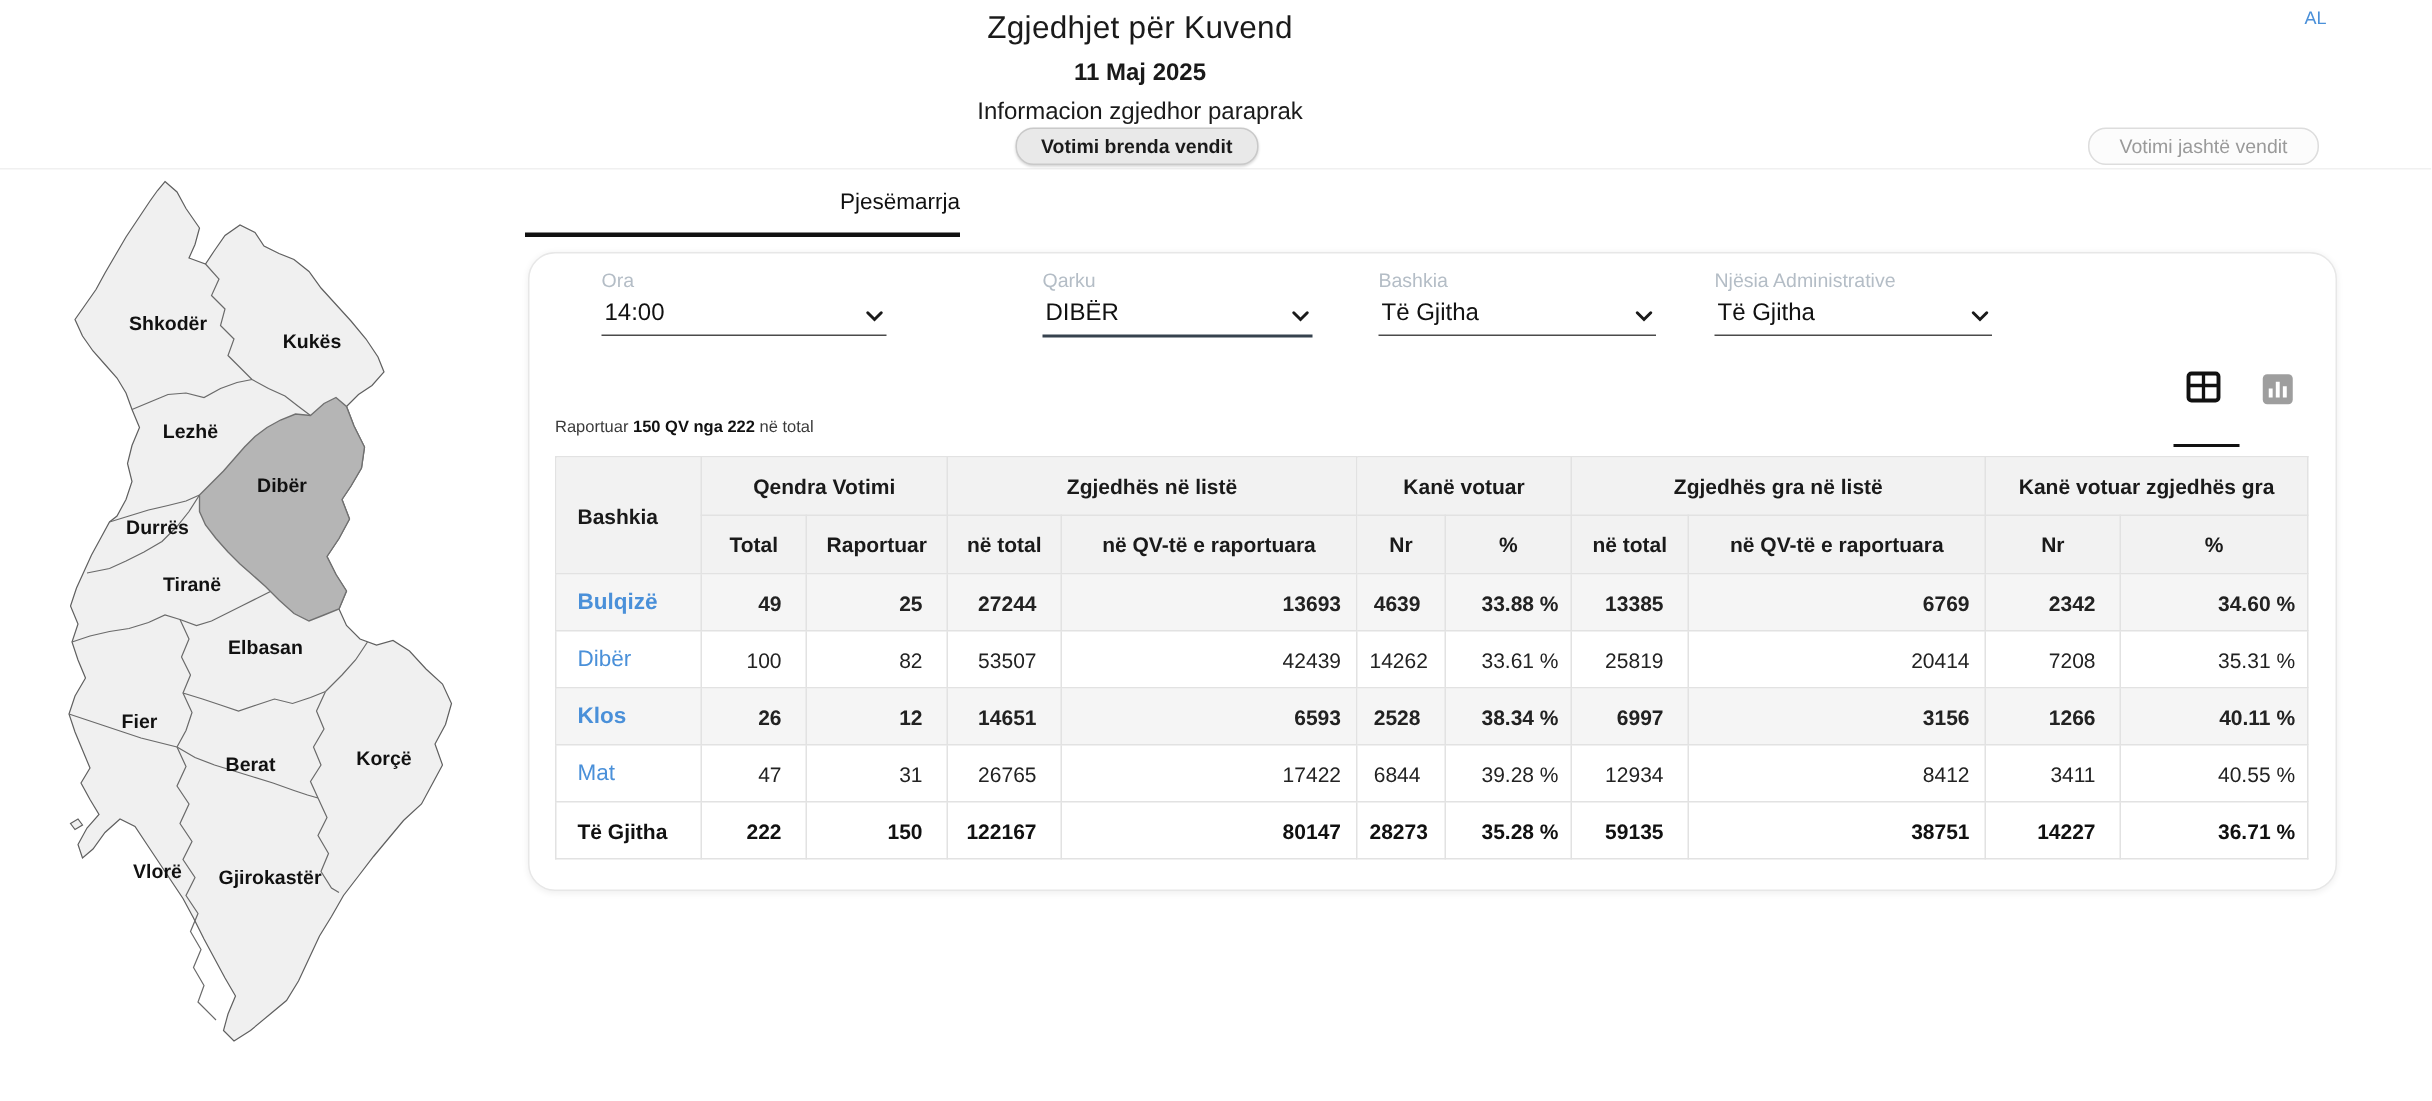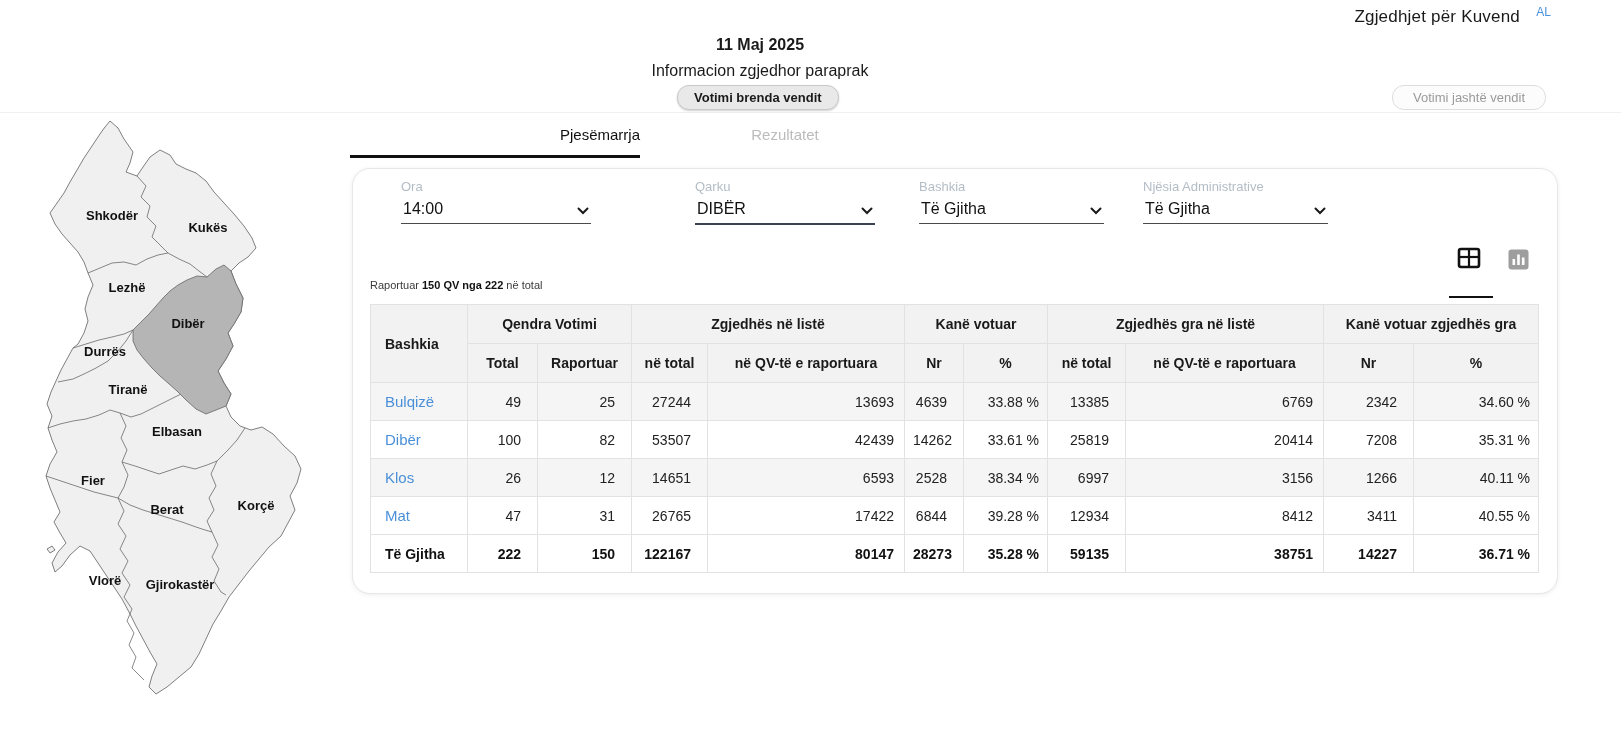--- a/index.html
+++ b/index.html
@@ -3,21 +3,21 @@
 <meta charset="utf-8">
 <style>
   html,body{margin:0;padding:0;background:#fff;}
   .page{position:relative;width:1621px;height:734px;background:#fff;overflow:hidden;
         font-family:"Liberation Sans",sans-serif;color:#1a1a1a;}
 
   
   .header{position:absolute;top:0;left:0;width:1621px;height:112px;background:#fff;
           border-bottom:1px solid #f0f0f0;}
   .header-center{position:absolute;left:0;top:0;width:1520px;text-align:center;}
-  .title{margin-top:7px;font-size:17px;letter-spacing:.2px;text-align:right;}
+  .title{margin-top:7px;font-size:21px;letter-spacing:.2px;}
   .date{margin-top:9px;font-size:16px;font-weight:bold;}
   .subtitle{margin-top:8px;font-size:16px;}
   .lang-link{position:absolute;top:5px;right:70px;color:#4a90d9;font-size:12px;cursor:pointer;}
   .pill{font-size:13px;border-radius:12px;cursor:pointer;white-space:nowrap;}
   .pill-inside{position:absolute;top:85px;left:677px;padding:4px 16px;background:#e9e9e9;
                border:1px solid #c9c9c9;font-weight:bold;color:#1a1a1a;
                box-shadow:0 1px 2px rgba(0,0,0,.18);}
   .pill-outside{position:absolute;top:85px;right:75px;padding:4px 20px;background:#fcfcfc;
                border:1px solid #ddd;color:#9a9a9a;}
 
@@ -62,21 +62,21 @@
   table.data{position:absolute;left:17px;top:135px;width:1168px;border-collapse:collapse;
              table-layout:fixed;font-size:14px;}
   table.data th,table.data td{border:1px solid #e2e2e2;padding:0 8px;overflow:hidden;white-space:nowrap;}
   table.data thead th{background:#f2f2f2;font-weight:bold;font-size:14px;height:38px;text-align:center;}
   table.data thead th.bashkia{text-align:left;padding-left:14px;}
   table.data td{height:37px;}
   table.data td.name{text-align:left;padding-left:14px;color:#4a90d9;cursor:pointer;font-size:15px;}
   table.data td.num{text-align:right;padding-right:16px;color:#222;}
   table.data td.qv{padding-right:10px;}
   table.data td.pct{padding-right:8px;}
-  table.data tr.alt td{background:#f5f5f5;}
+  table.data tr.alt td{background:#f5f5f5;font-weight:bold;}
   table.data tr.total td{font-weight:bold;color:#111;border-top:1px solid #8a8a8a;}
   table.data tr.total td.name{color:#111;cursor:default;font-size:14px;}
 </style>
 </head>
 <body>
 
 <div class="page">
 
   <div class="header">
     <div class="header-center">
@@ -137,21 +137,20 @@
     <text x="177" y="436">Elbasan</text>
     <text x="93" y="485">Fier</text>
     <text x="167" y="514">Berat</text>
     <text x="256" y="510">Korçë</text>
     <text x="105" y="585">Vlorë</text>
     <text x="180" y="589">Gjirokastër</text>
   </svg>
 
   <div class="tabs">
     <div class="tab active">Pjesëmarrja</div>
-    <div class="tab">Rezultatet</div>
   </div>
 
   <div class="card">
 
     <div class="filter f1">
       <div class="flabel">Ora</div>
       <div class="select-wrap">
         <select>
           <option>14:00</option>
         </select>

